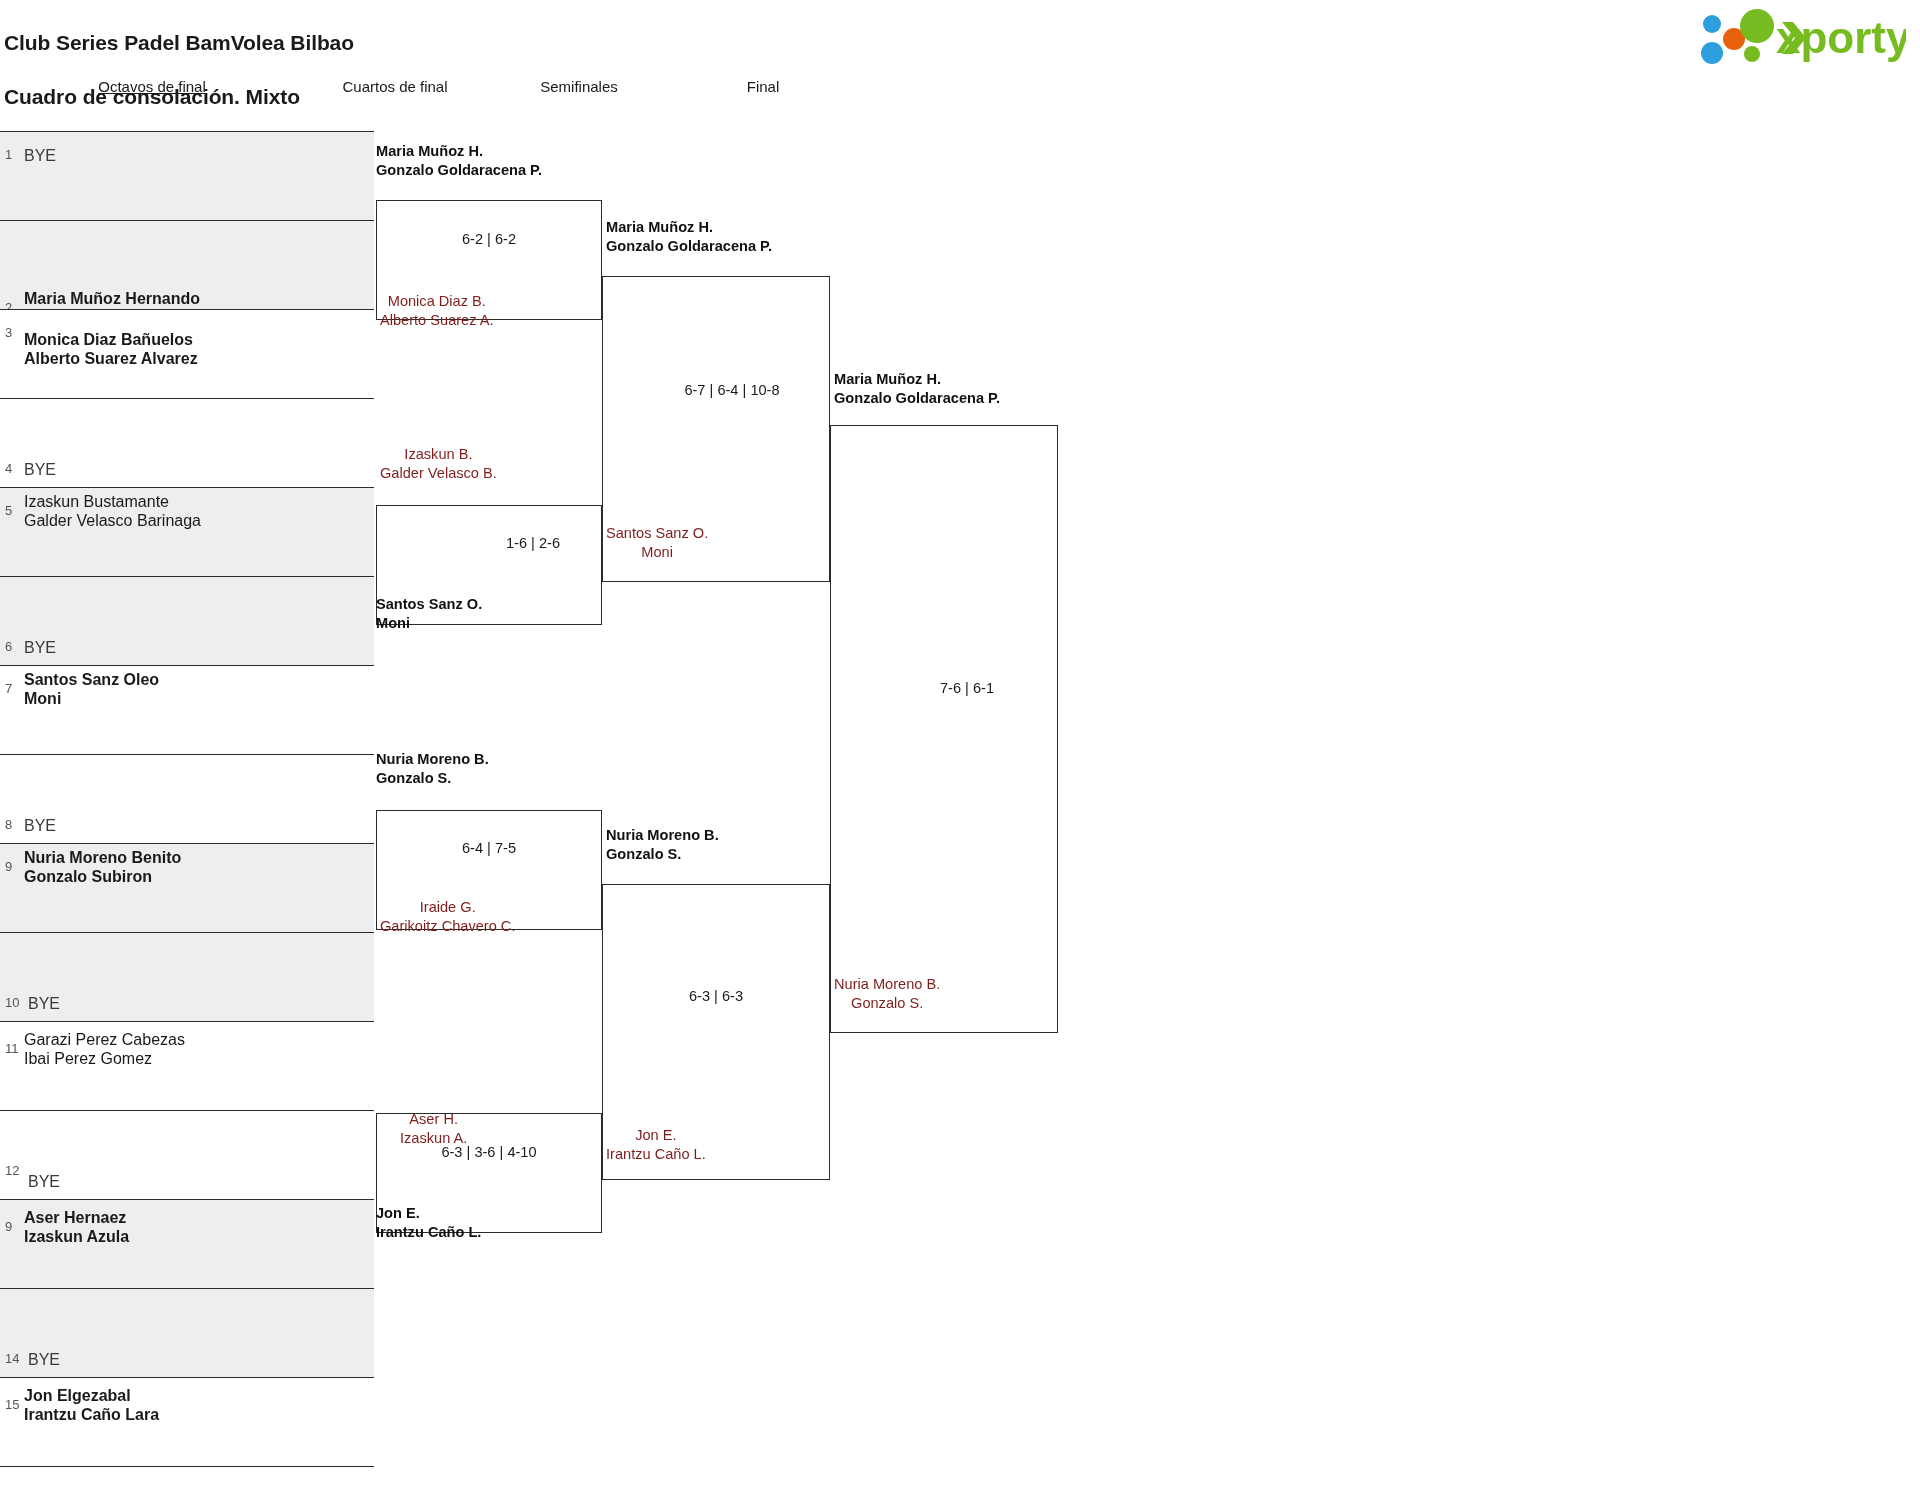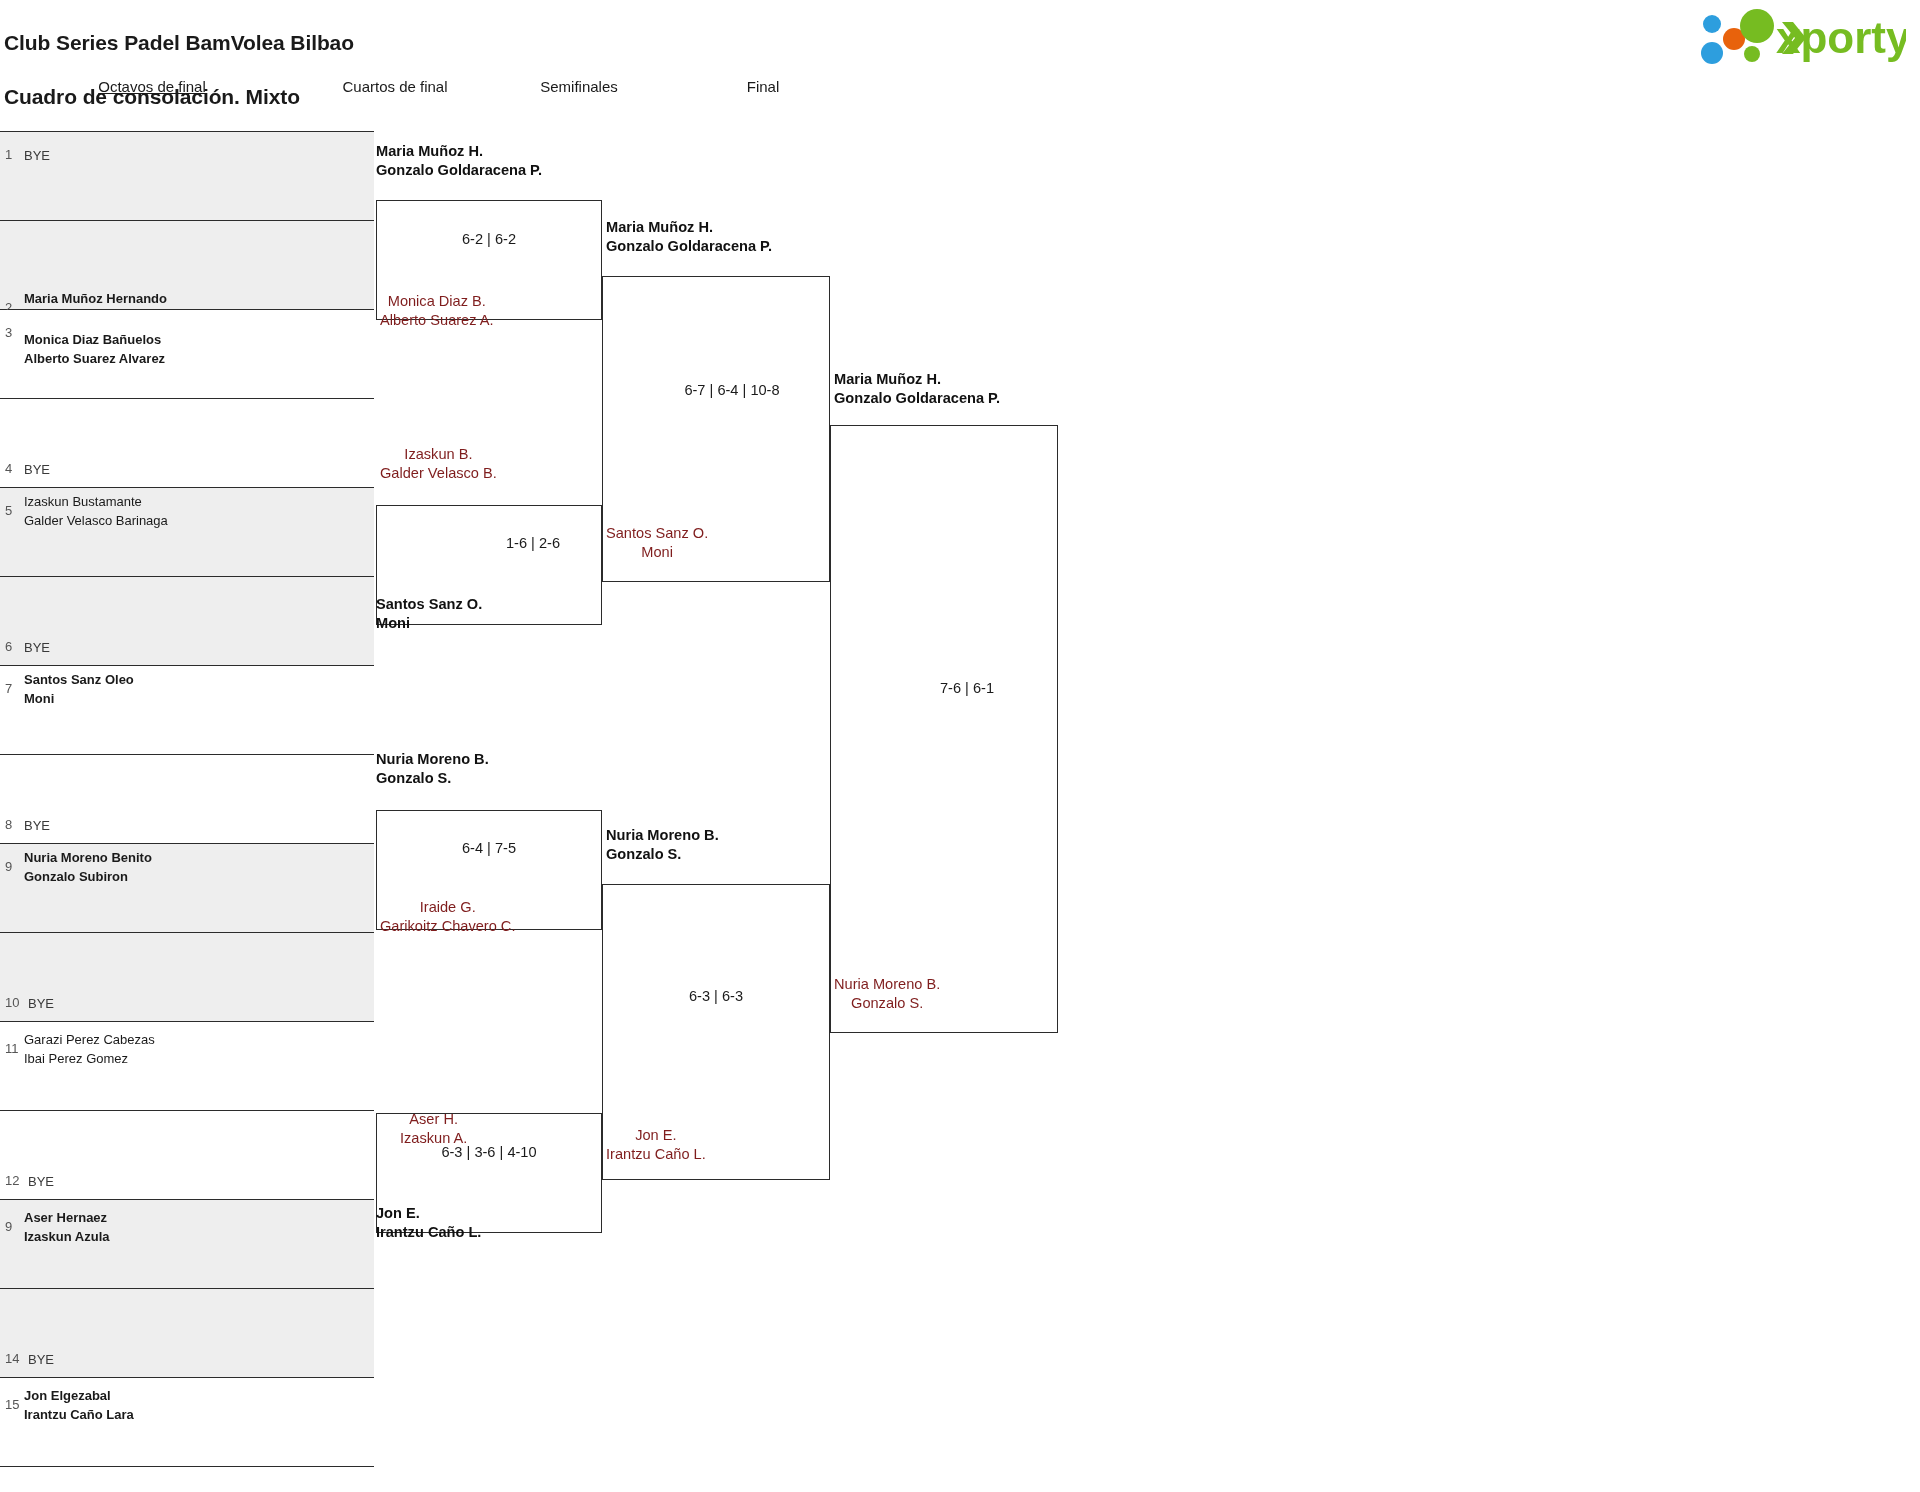--- a/index.html
+++ b/index.html
@@ -14,21 +14,21 @@
   .logo svg{display:block;}
 
   .hdr{position:absolute;font-size:15px;color:#1a1a1a;text-align:center;font-weight:400;}
 
   
   .r16{position:absolute;left:0;top:132px;width:374px;}
   .slot{position:relative;box-sizing:border-box;border-bottom:1.4px solid #2b2b2b;}
   .slot.shade{background:#eeeeee;}
   .slot.plain{background:#ffffff;}
   .slot .num{position:absolute;left:5px;font-size:13px;color:#555;line-height:14px;}
-  .slot .who{position:absolute;left:24px;font-size:13px;line-height:19px;white-space:pre-line;}
+  .slot .who{position:absolute;left:24px;font-size:16px;line-height:19px;white-space:pre-line;}
   .slot .who.b{font-weight:700;}
   .slot .who.bye{font-weight:400;color:#3a3a3a;}
   .r16-top{position:absolute;left:0;top:131px;width:374px;border-top:1.4px solid #2b2b2b;}
   .r16-right{position:absolute;left:372px;top:131px;width:0;border-left:1.4px solid #2b2b2b;}
 
   
   .mbox{position:absolute;box-sizing:border-box;border:1.4px solid #2b2b2b;background:transparent;}
   .score{position:absolute;font-size:14.6px;color:#1a1a1a;text-align:center;white-space:nowrap;}
   .team{position:absolute;font-size:14.6px;line-height:19px;white-space:pre-line;}
   .team.win{font-weight:700;color:#111;}
@@ -112,21 +112,21 @@
     <span class="num" style="top:63px;">10</span>
     <span class="who bye" style="top:61px;left:28px;">BYE</span>
   </div>
 
   <div class="slot plain" style="height:89px;">
     <span class="num" style="top:20px;">11</span>
     <span class="who" style="top:8px;">Garazi Perez Cabezas
 Ibai Perez Gomez</span>
   </div>
   <div class="slot plain" style="height:89px;">
-    <span class="num" style="top:63px;">12</span>
+    <span class="num" style="top:53px;">12</span>
     <span class="who bye" style="top:61px;left:28px;">BYE</span>
   </div>
 
   <div class="slot shade" style="height:89px;">
     <span class="num" style="top:20px;">9</span>
     <span class="who b" style="top:8px;">Aser Hernaez
 Izaskun Azula</span>
   </div>
   <div class="slot shade" style="height:89px;">
     <span class="num" style="top:63px;">14</span>

